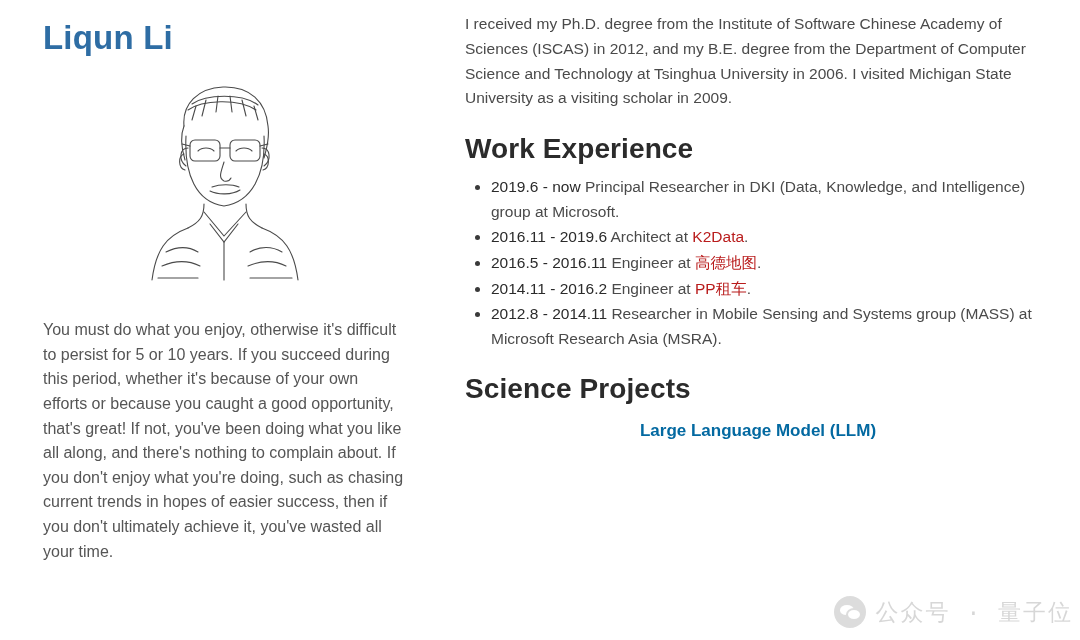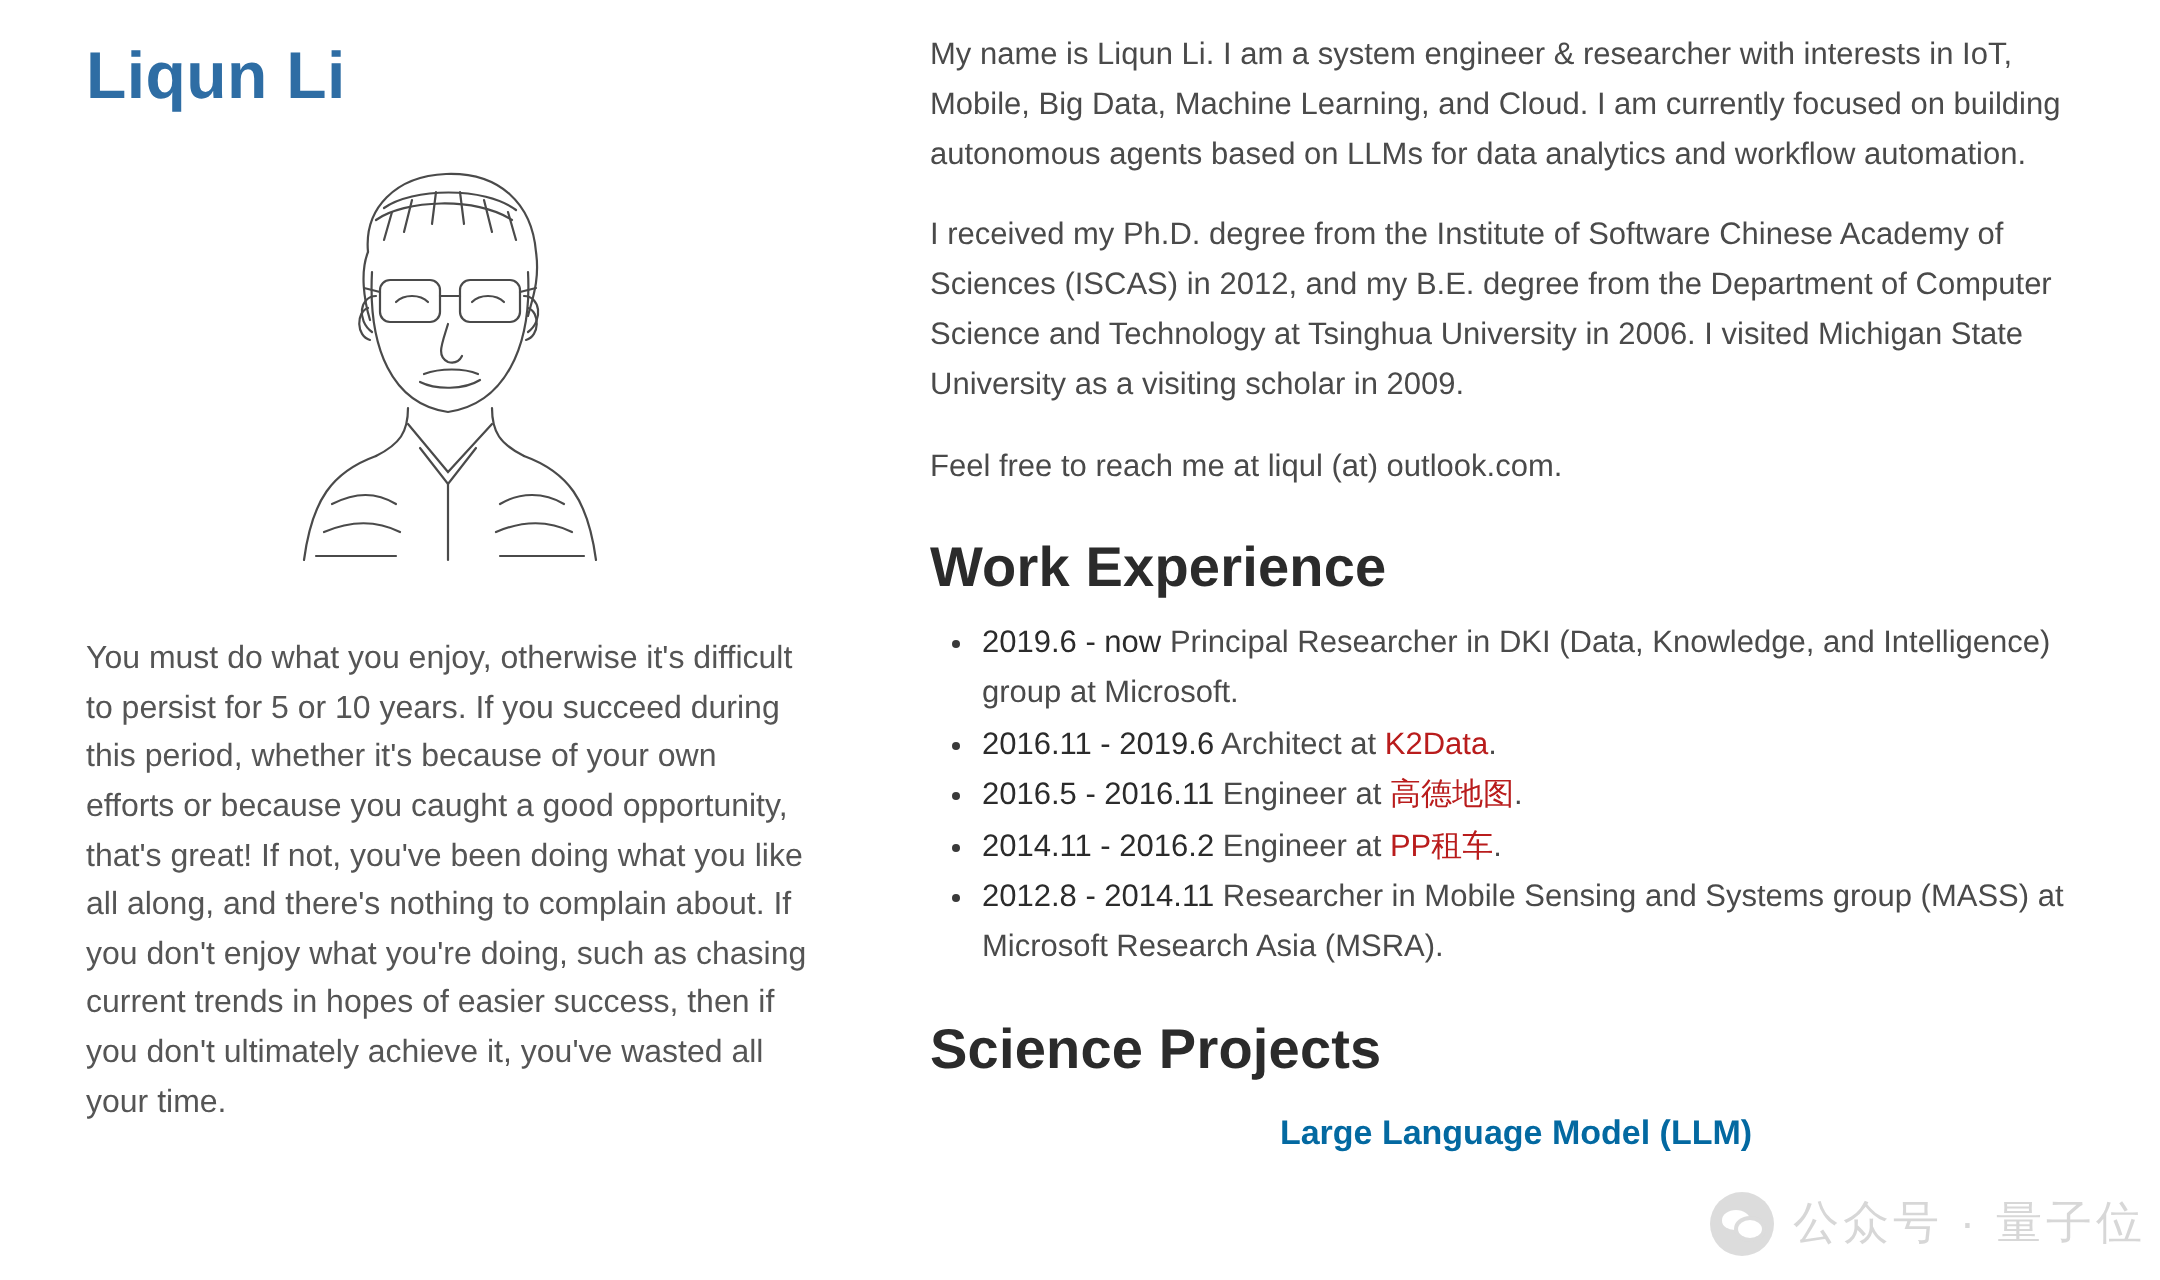--- a/index.html
+++ b/index.html
@@ -94,24 +94,25 @@
     color: #0369a1;
     margin: 16px 0 0 0;
     text-align: center;
   }
   
   .watermark {
     position: absolute;
     right: 22px;
     bottom: 12px;
     display: flex;
-    align-items: flex-start;
+    align-items: flex-end;
     gap: 10px;
     opacity: 0.34;
     user-select: none;
+    font-family: Liberation Mono, monospace;
   }
   .wechat-icon {
     width: 32px;
     height: 32px;
     border-radius: 50%;
     background: #9a9a9a;
     position: relative;
     flex: 0 0 32px;
   }
   .wechat-icon::before {
@@ -200,23 +201,21 @@
             <path d="M128 32 L132 46"></path>
           </g>
         </svg>
       </div>
     </div>
 
     <div class="quote">You must do what you enjoy, otherwise it's difficult to persist for 5 or 10 years. If you succeed during this period, whether it's because of your own efforts or because you caught a good opportunity, that's great! If not, you've been doing what you like all along, and there's nothing to complain about. If you don't enjoy what you're doing, such as chasing current trends in hopes of easier success, then if you don't ultimately achieve it, you've wasted all your time.</div>
   </div>
 
   <div class="right-col">
-    <p class="bio-p first">My name is Liqun Li. I am a system engineer &amp; researcher with interests in IoT, Mobile, Big Data, Machine Learning, and Cloud. I am currently focused on building autonomous agents based on LLMs for data analytics and workflow automation.</p>
     <p class="bio-p">I received my Ph.D. degree from the Institute of Software Chinese Academy of Sciences (ISCAS) in 2012, and my B.E. degree from the Department of Computer Science and Technology at Tsinghua University in 2006. I visited Michigan State University as a visiting scholar in 2009.</p>
-    <p class="bio-p">Feel free to reach me at liqul (at) outlook.com.</p>
 
     <h2 class="section">Work Experience</h2>
 
     <ul class="exp-list">
       <li>
         <span class="bold">2019.6 - now</span>
         <span>Principal Researcher in DKI (Data, Knowledge, and Intelligence) group at Microsoft.</span>
       </li>
       <li>
         <span class="bold">2016.11 - 2019.6</span>

